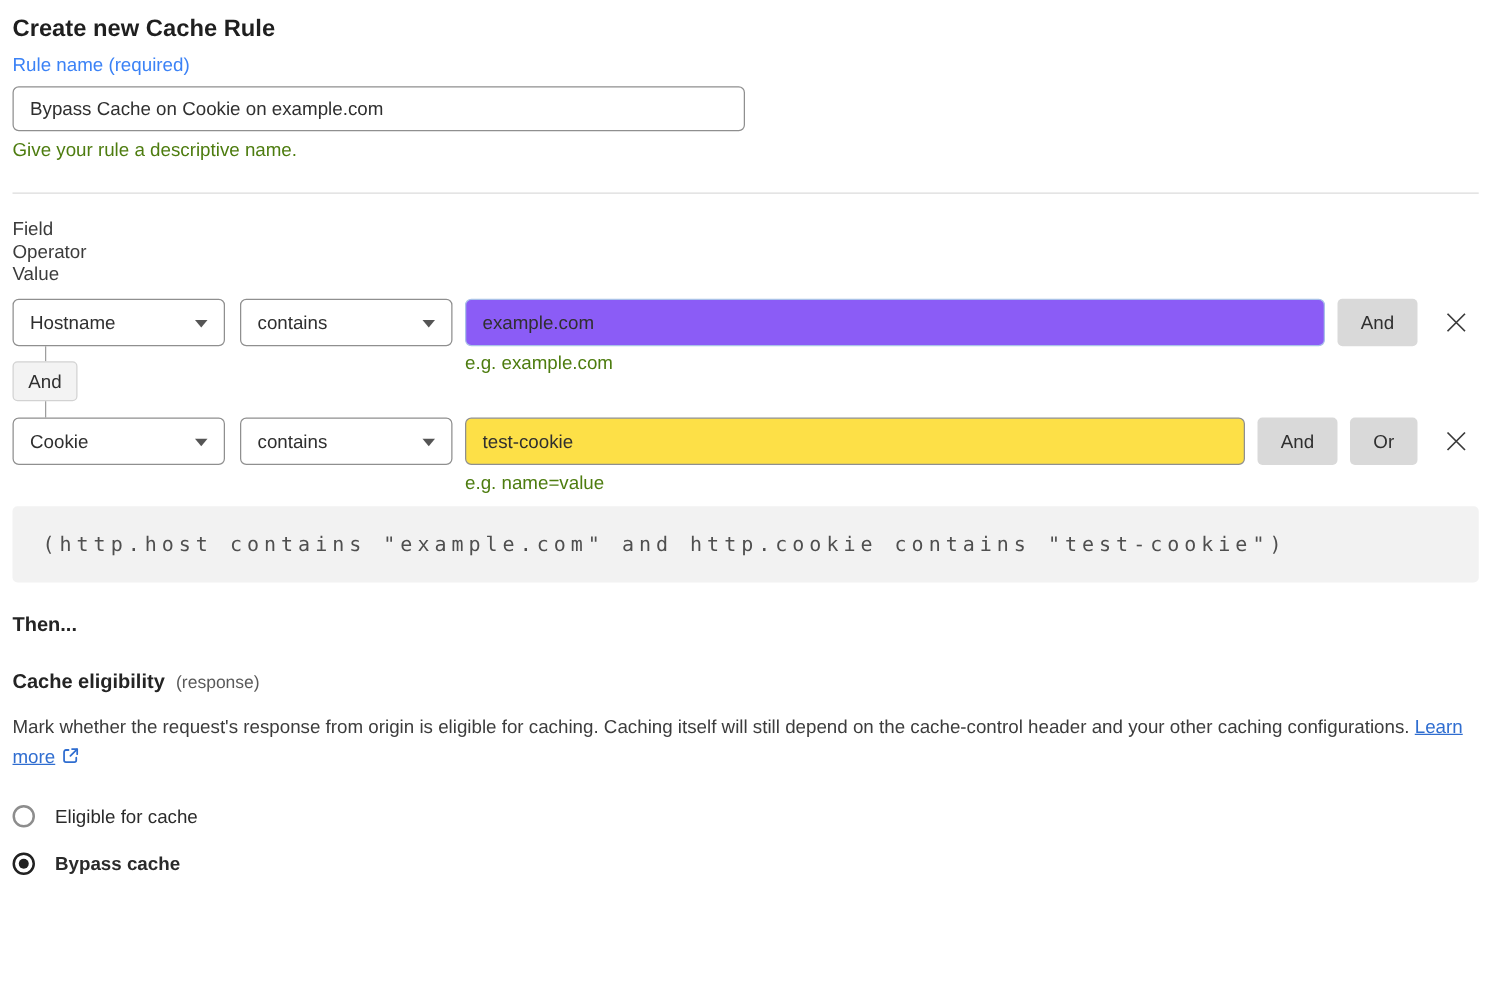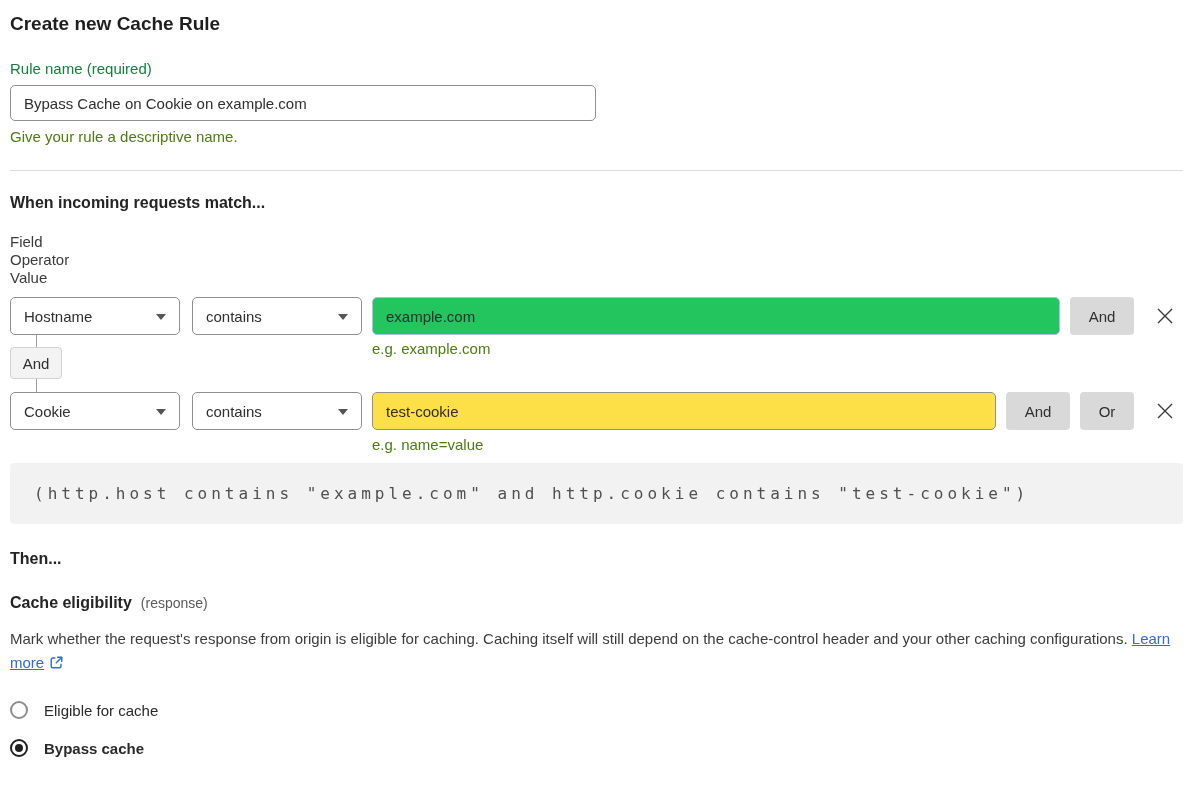--- a/index.html
+++ b/index.html
@@ -6,21 +6,21 @@
   html, body { width: 1200px; height: 793px; background: #ffffff; overflow: hidden; }
   body {
     font-family: "Liberation Sans", "DejaVu Sans", sans-serif;
     color: #333333;
     font-size: 15px;
   }
   .container { padding: 12px 17px 0 10px; width: 1200px; }
 
   .page-title { font-size: 19px; font-weight: bold; color: #1f1f1f; line-height: 24px; }
 
-  .field-label { margin-top: 24px; font-size: 15px; color: #15803d; line-height: 18px; }
+  .field-label { margin-top: 8px; font-size: 15px; color: #3b82f6; line-height: 18px; }
 
   .text-input {
     display: block; margin-top: 7px; height: 36px; width: 586px;
     border: 1px solid #8f8f8f; border-radius: 5px; padding: 0 13px;
     font-family: "Liberation Sans", sans-serif; font-size: 15px; color: #2f2f2f;
     background: #ffffff; outline: none;
   }
   .helper { margin-top: 7px; font-size: 15px; color: #4d7c0f; line-height: 18px; }
 
   .divider { margin-top: 24px; border: none; border-top: 1px solid #dcdcdc; height: 0; }
@@ -43,21 +43,21 @@
     border-top: 6px solid #555555;
   }
   .sel-field { margin-right: 12px; }
   .sel-operator { margin-right: 10px; }
 
   .value-input {
     flex: 1 1 auto; height: 38px; border: 1px solid #8f8f8f; border-radius: 5px;
     padding: 0 13px; font-family: "Liberation Sans", sans-serif; font-size: 15px; color: #2f2f2f;
     background: #fde047; outline: none; min-width: 0;
   }
-  .value-input.highlight { background: #22c55e; border-color: #a9c1e8; }
+  .value-input.highlight { background: #8b5cf6; border-color: #a9c1e8; }
 
   .gray-btn {
     flex: none; margin-left: 10px; height: 38px; border: none; border-radius: 4px;
     background: #d9d9d9; color: #2f2f2f; font-family: "Liberation Sans", sans-serif;
     font-size: 15px; padding: 0; cursor: pointer;
   }
   .btn-and { width: 64px; }
   .btn-or { width: 54px; }
 
   .x-btn {
@@ -114,21 +114,20 @@
 <div class="container">
 
   <div class="page-title">Create new Cache Rule</div>
 
   <div class="field-label">Rule name (required)</div>
   <input class="text-input" type="text" value="Bypass Cache on Cookie on example.com" style="">
   <div class="helper">Give your rule a descriptive name.</div>
 
   <hr class="divider">
 
-  <div class="section-heading">When incoming requests match...</div>
 
   <div class="col-labels">
     <div class="col-field">Field</div>
     <div class="col-operator">Operator</div>
     <div class="col-value">Value</div>
   </div>
 
   <div class="match-row">
     <div class="select sel-field">
       <span>Hostname</span>

